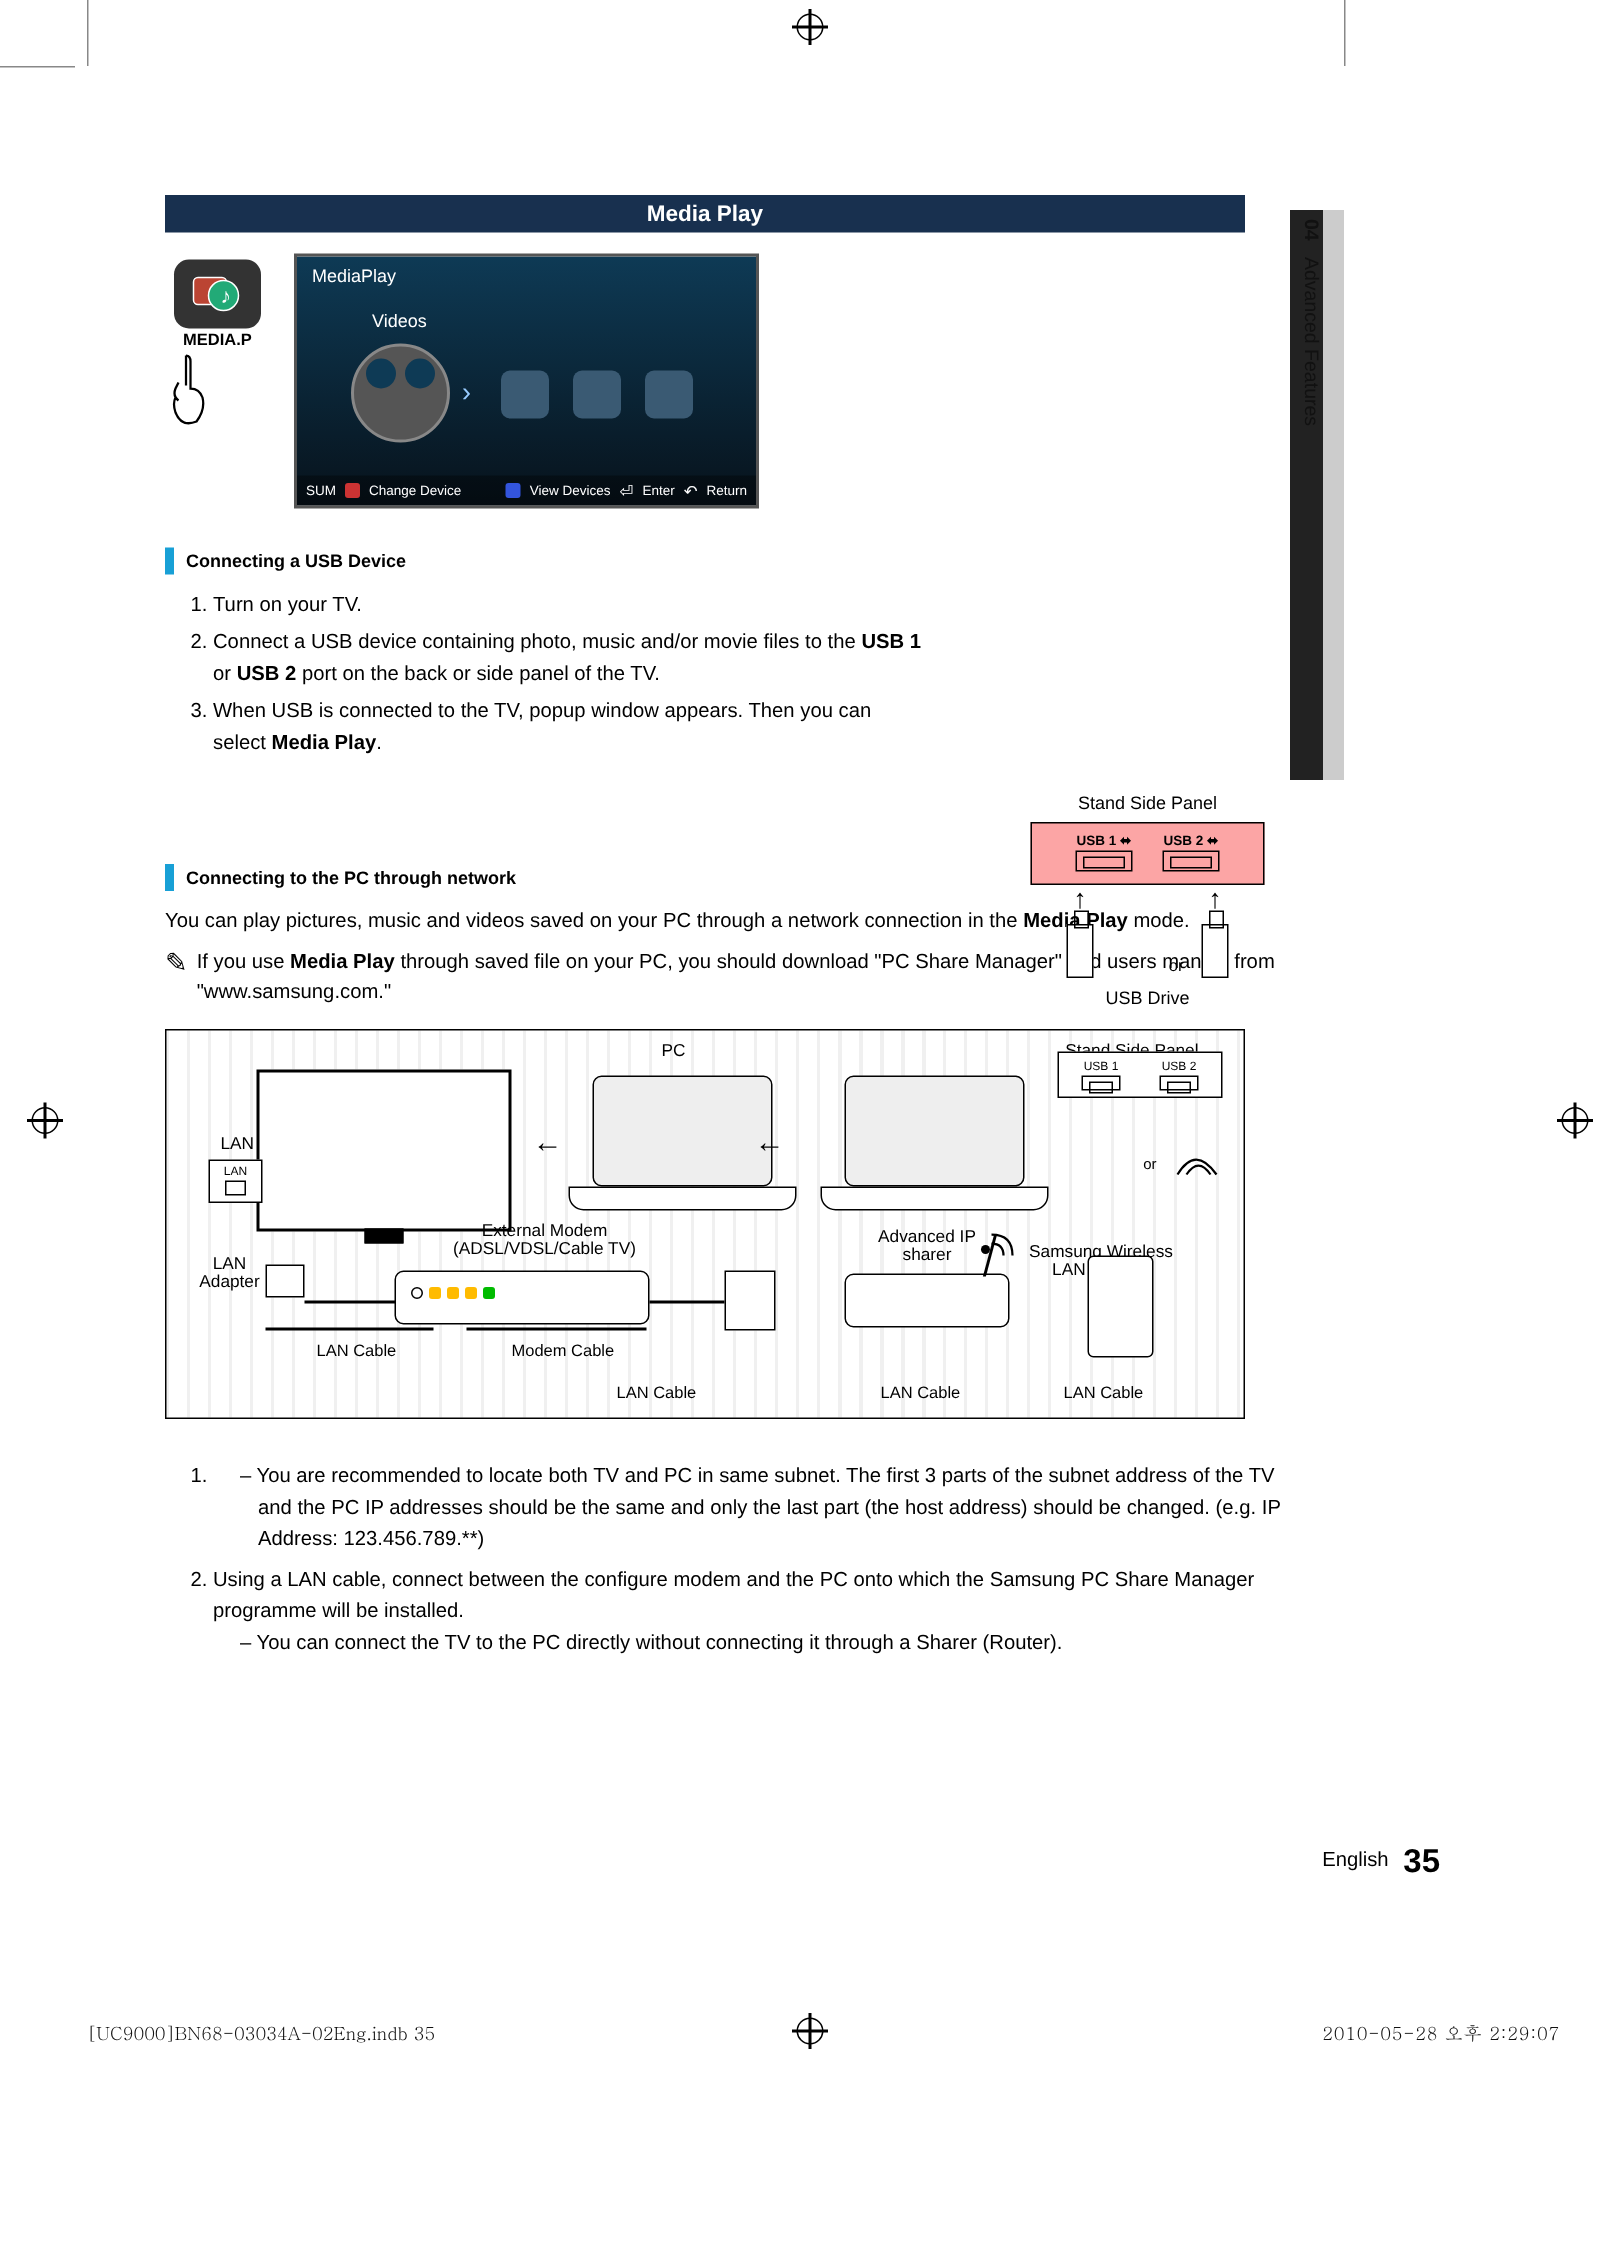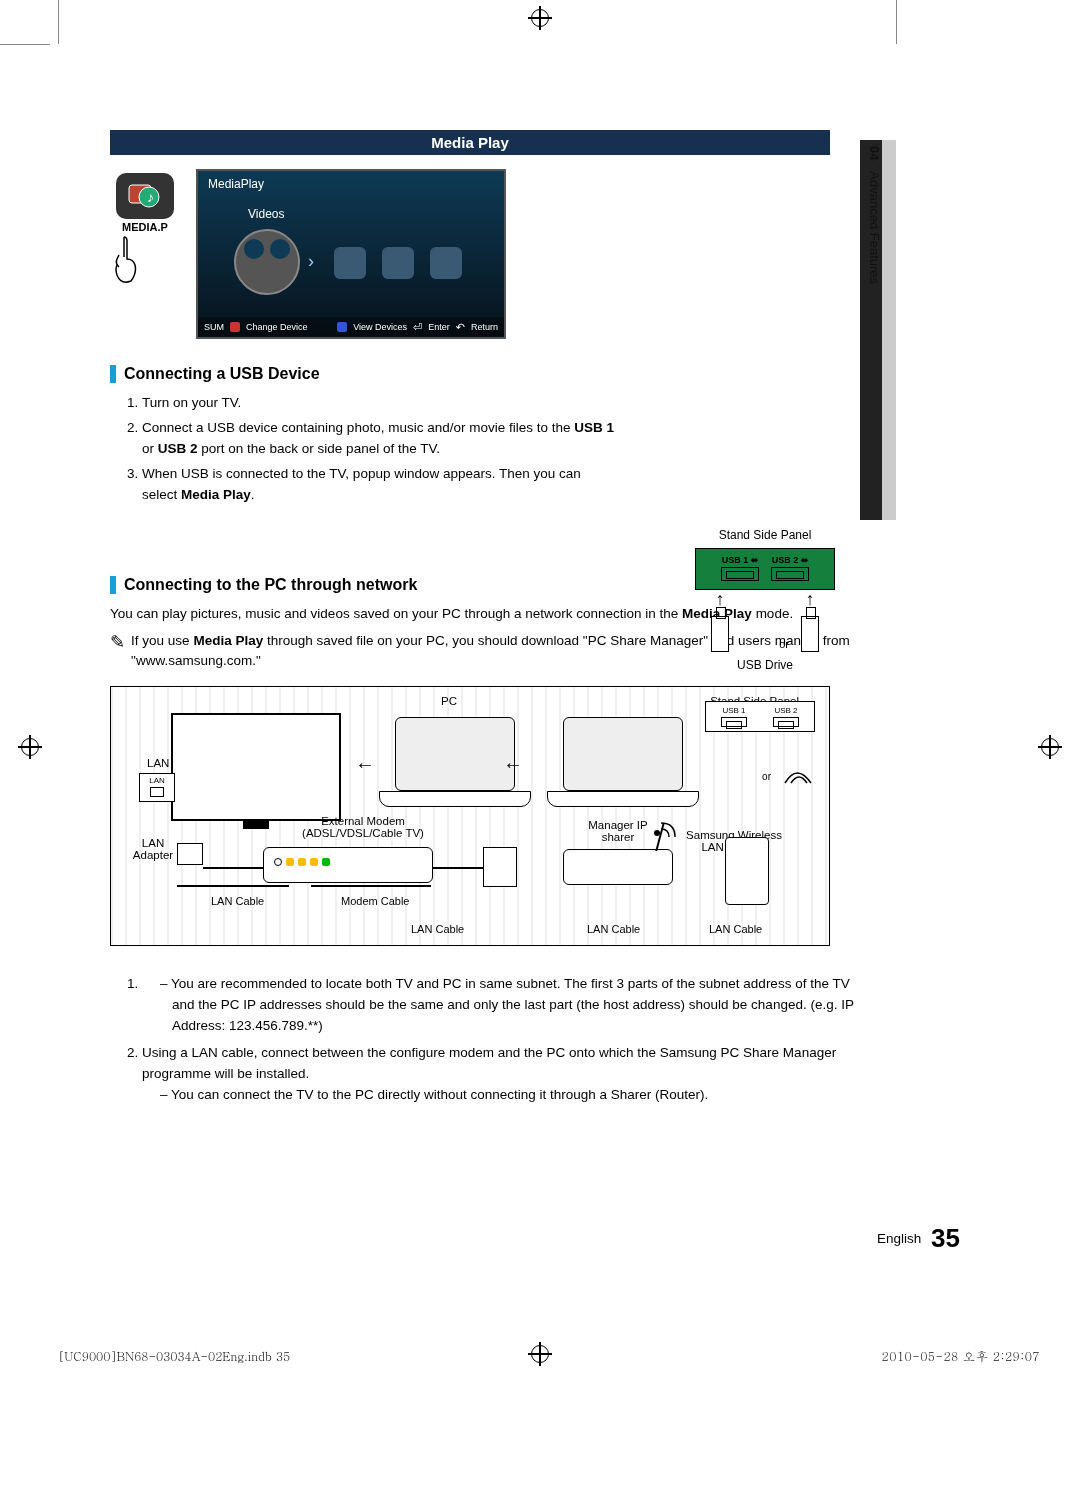--- a/index.html
+++ b/index.html
@@ -121,39 +121,39 @@
   .dot { width:10px; height:10px; border-radius:2px; display:inline-block; }
   .dot.red{background:#c33;} .dot.blue{background:#35d;}
   .tv-footer .spacer{flex:1;}
   .tv-footer .sym{font-size:11px;}
 
   .section-title {
     display:flex; align-items:center; gap:8px;
     margin: 26px 0 10px;
   }
   .blue-pipe { width:6px; height:18px; background:#18a0d6; }
-  .section-title h2 { font-size:16px; font-weight:bold;text-align:right; }
+  .section-title h2 { font-size:12px; font-weight:bold;text-align:right; }
 
   ol { list-style: decimal; padding-left: 32px; }
   ol li { font-size:13.5px; line-height:1.55; margin-bottom:4px; padding-right:240px; }
   .bold { font-weight:bold; }
 
   .stand-panel {
     position:absolute;
     right:0;
     top: 398px;
     width: 180px;
     text-align:center;
     font-size:12px;
   }
   .usb-box {
-    width:140px; margin:6px auto 0;
+    width:156px; margin:6px auto 0;
     border:1px solid #000;
     padding:6px 19px 8px;
-    background:#15803d;
+    background:#fca5a5;
   }
   .usb-label-row { display:flex; justify-content:space-around; font-size:9px; font-weight:bold;}
   .usb-port { width:38px; height:14px; border:1.5px solid #000; display:inline-block; position:relative;}
   .usb-port::after{content:"";position:absolute;top:3px;left:4px;right:4px;height:6px;border:1px solid #000;}
   .port-row{display:flex;justify-content:space-around;margin-top:2px;}
   .stick { width:18px; height:36px; border:1.5px solid #000; margin:8px auto 0; background:#fff; position:relative;}
   .stick::before{content:"";position:absolute;top:-10px;left:4px;width:8px;height:10px;border:1px solid #000;}
   .stick-row{display:flex;justify-content:space-around; align-items:flex-start;}
   .arrow-up{font-size:18px;line-height:1;}
   .or-label{font-size:11px;margin-top:16px;}
@@ -200,21 +200,21 @@
   .nd-line{position:absolute; border-top:2px solid #000;}
   .nd-cable-label{position:absolute; font-size:11px;}
 
   ol.num2 li { padding-right: 0; margin-bottom:6px;}
   .sub { margin-left:18px; text-indent:-12px; padding-left:12px; font-size:13.5px; line-height:1.55;}
 
   .page-foot {
     position:absolute; bottom:240px; right:120px;
     font-size:13.5px;
   }
-  .page-foot .pg { font-size:26px; font-weight:bold; margin-left:6px; vertical-align:-4px;text-align:right;}
+  .page-foot .pg { font-size:22px; font-weight:bold; margin-left:6px; vertical-align:-4px;text-align:right;}
 
   .print-foot-left {
     position:absolute; bottom:130px; left:58px;
     font-family: "Malgun Gothic", "Batang", serif;
     font-size:12px; color:#111;
   }
   .print-foot-right {
     position:absolute; bottom:130px; right:40px;
     font-family: "Malgun Gothic", "Batang", serif;
     font-size:12px; color:#111; letter-spacing:0.5px;
@@ -403,21 +403,21 @@
         <span style="width:8px;height:8px;background:#fb0;border-radius:2px;"></span>
         <span style="width:8px;height:8px;background:#fb0;border-radius:2px;"></span>
         <span style="width:8px;height:8px;background:#fb0;border-radius:2px;"></span>
         <span style="width:8px;height:8px;background:#0b0;border-radius:2px;"></span>
       </div>
     </div>
     <div class="nd-line" style="top:180px;left:322px;width:52px;"></div>
     <div style="position:absolute;top:160px;left:372px;width:34px;height:40px;border:1.5px solid #000;background:#fff;"></div>
 
     <div class="nd-label" style="top:132px;left:462px;width:90px;">
-      <span>Manager IP</span><br><span>sharer</span>
+      <span>Advanced IP</span><br><span>sharer</span>
     </div>
     <svg style="position:absolute;top:128px;left:540px;" width="28" height="24">
       <circle cx="6" cy="18" r="3" fill="#000"></circle>
       <path d="M10 14 q8 0 8 8 M10 8 q14 0 14 14" stroke="#000" fill="none" stroke-width="1.5"></path>
     </svg>
     <div class="nd-router" style="top:162px;left:452px;"></div>
     <div class="nd-antenna" style="top:136px;left:548px;"></div>
 
     <div class="nd-label" style="top:118px;right:30px;width:130px;margin-top:24px;">
       <span>Samsung Wireless</span><br><span>LAN Adapter</span>

